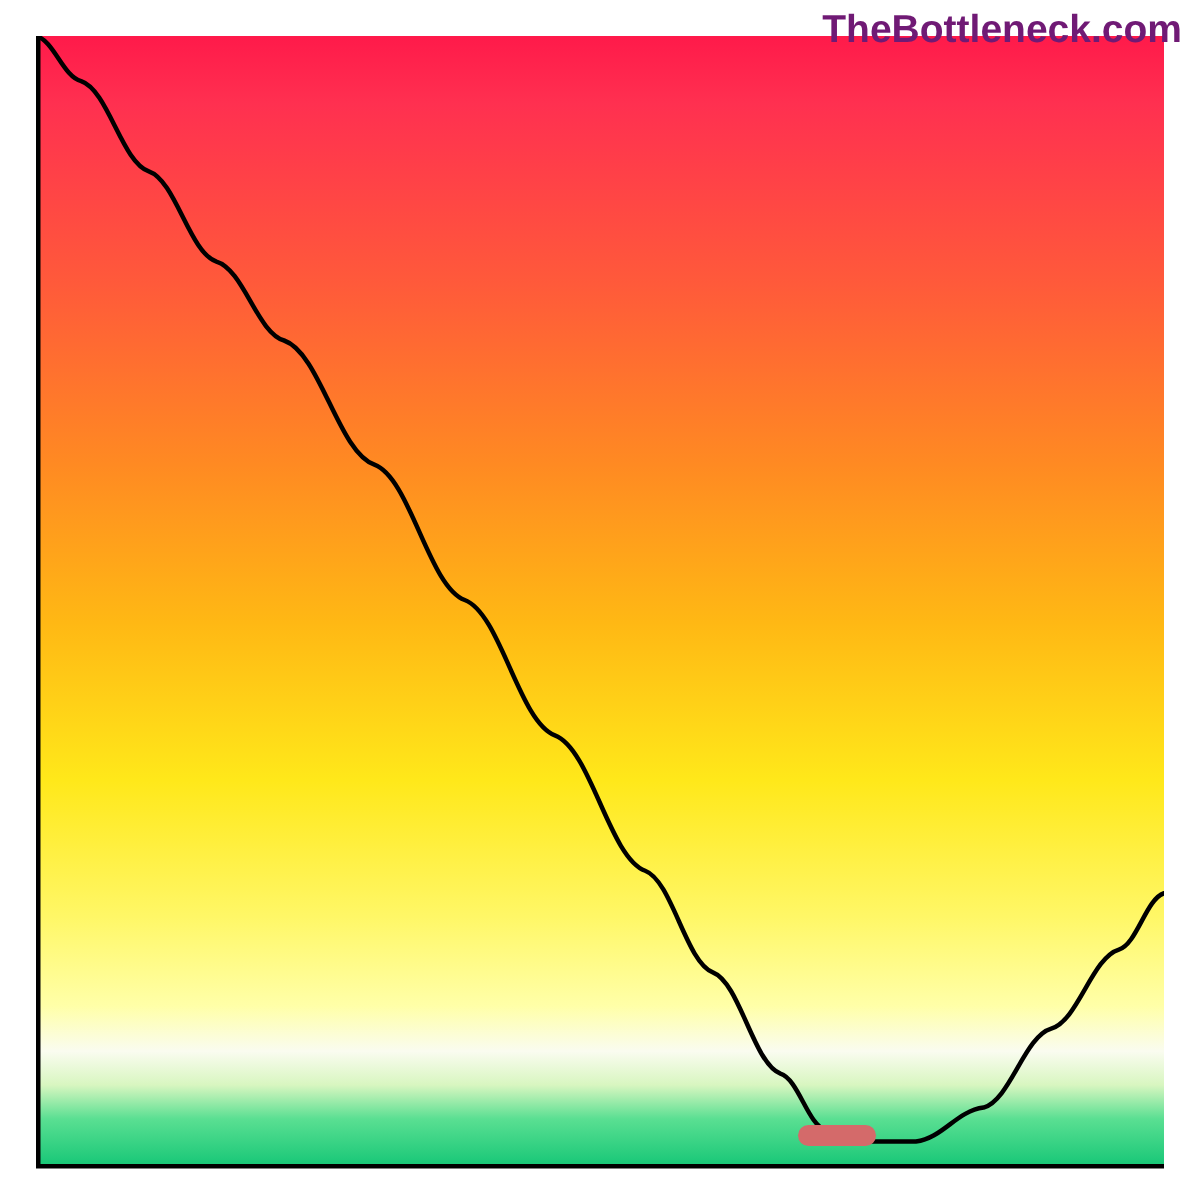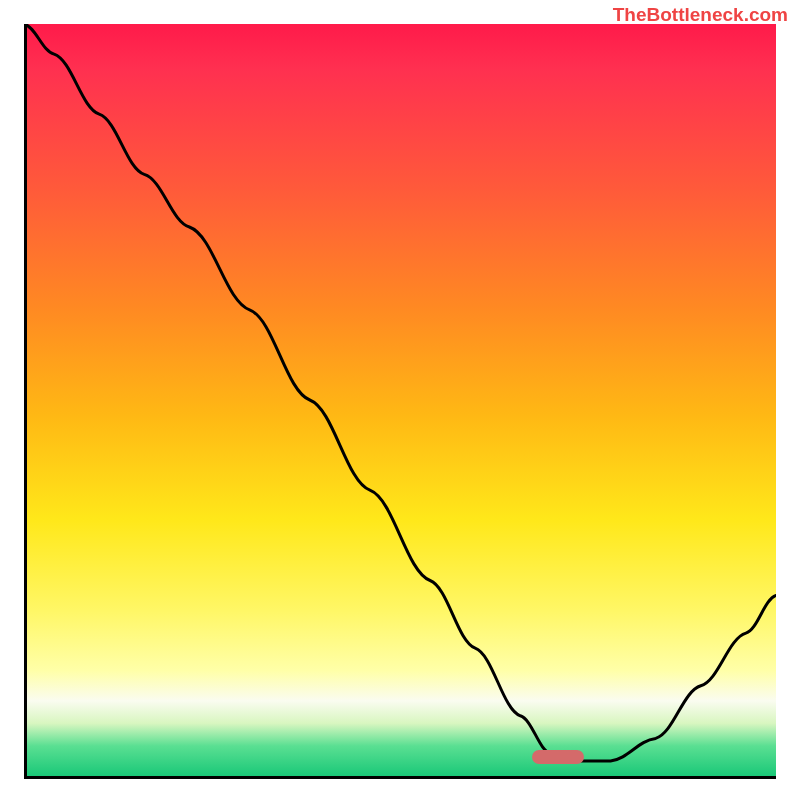--- a/index.html
+++ b/index.html
@@ -13,23 +13,23 @@
   }
   .chart-container {
     position: relative;
     width: 800px;
     height: 800px;
   }
   .watermark {
     position: absolute;
     top: 4px;
     right: 12px;
-    font-size: 19px;
+    font-size: 26px;
     font-weight: bold;
-    color: #ef4444;
+    color: #701a75;
     z-index: 10;
   }
   .plot-area {
     position: absolute;
     left: 24px;
     top: 24px;
     width: 752px;
     height: 752px;
     overflow: hidden;
   }

